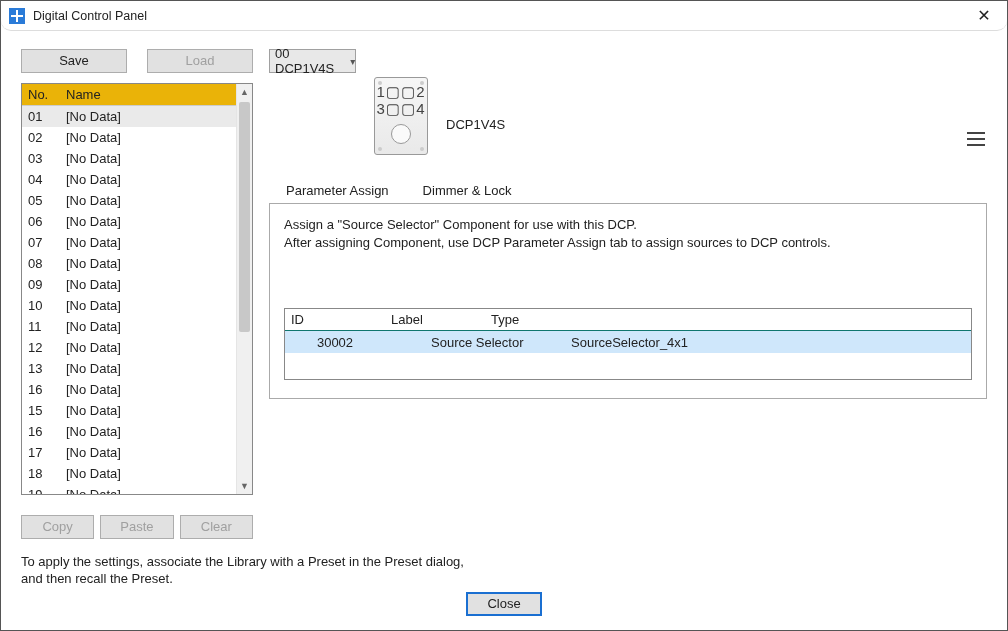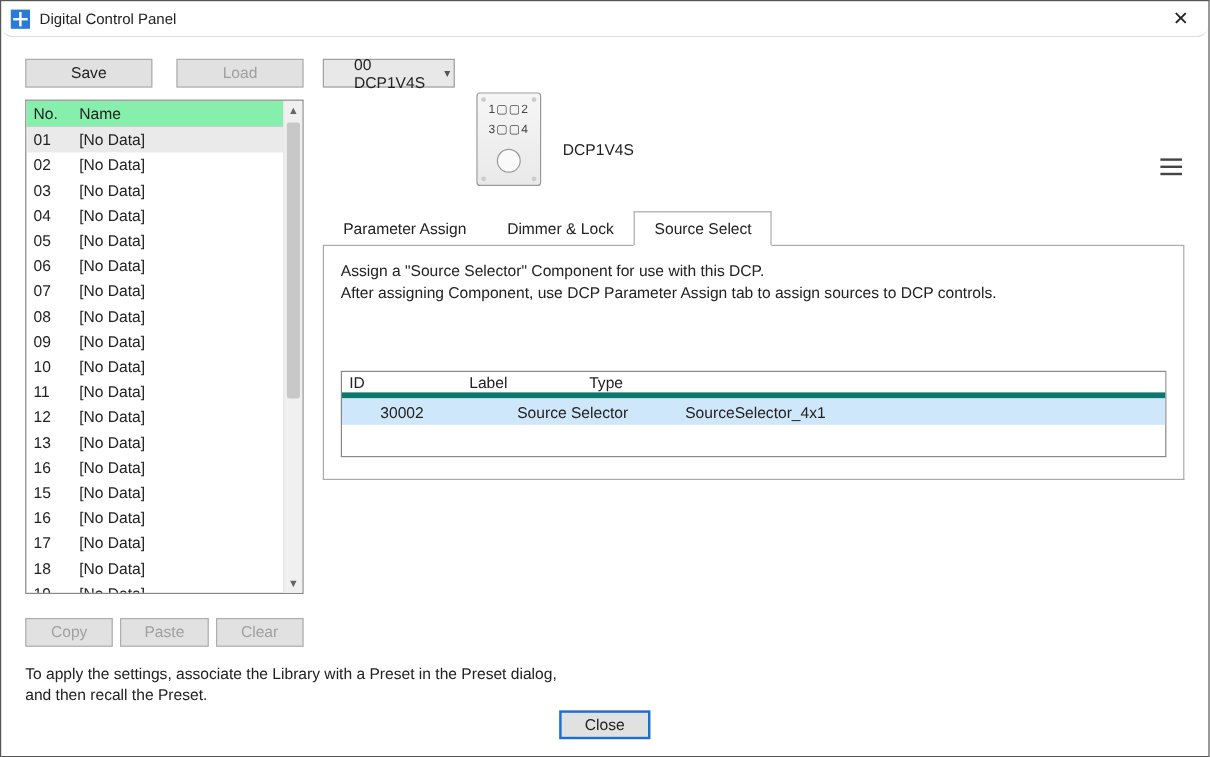--- a/index.html
+++ b/index.html
@@ -82,21 +82,21 @@
   }
   .list-body {
     flex:1;
     overflow:hidden;
   }
   .list-header {
     display:flex;
     border-bottom:1px solid #ccc;
     height:22px;
     align-items:center;
-    background:#86efac;
+    background:#eab308;
   }
   .list-header .col-no { width:38px; padding-left:6px; }
   .list-header .col-name { flex:1; padding-left:6px; }
   .rows {
     overflow:hidden;
   }
   .row {
     display:flex;
     height:21px;
     align-items:center;
@@ -132,22 +132,22 @@
     display:flex;
     align-items:flex-start;
     gap:18px;
     height:120px;
   }
   .combo {
     height:24px;
     border:1px solid #a0a0a0;
     display:flex;
     align-items:center;
-    padding:0 6px 0 25px;
-    width:110px;
+    padding:0 6px 0 5px;
+    width:87px;
     background:#e8e8e8;
     cursor:pointer;
     gap:16px;
   }
   .combo span.caret {
     margin-left:auto;
     font-size:10px; color:#555;
   }
   .device-box {
     margin-top:0px;
@@ -158,21 +158,21 @@
     border-radius:3px;
     background:linear-gradient(#f6f6f6,#e9e9e9);
     display:flex;
     flex-direction:column;
     align-items:center;
     padding-top:8px;
     gap:6px;
     position:relative;
   }
   .device-icon .dots {
-    font-size:10px; letter-spacing:1px; color:#444;
+    font-size:15px; letter-spacing:1px; color:#444;
     line-height:11px;
   }
   .device-icon .knob {
     width:20px; height:20px; border:1px solid #999; border-radius:50%;
     background:#fafafa;
     margin-top:4px;
   }
   .device-icon .screw { position:absolute; width:4px; height:4px; background:#ccc; border-radius:50%; }
   .device-icon .screw.tl{top:3px;left:3px;} .device-icon .screw.tr{top:3px;right:3px;}
   .device-icon .screw.bl{bottom:3px;left:3px;} .device-icon .screw.br{bottom:3px;right:3px;}
@@ -215,21 +215,21 @@
   }
   .desc { line-height:1.4; margin-bottom:56px; }
   .grid {
     border:1px solid #888;
   }
   .grid-header, .grid-row {
     display:flex;
     height:22px;
     align-items:center;
   }
-  .grid-header { border-bottom:5px solid #0f766e; background:#fff; }
+  .grid-header { border-bottom:1px solid #0f766e; background:#fff; }
   .grid .c-id { width:100px; padding-left:6px; }
   .grid .c-label { width:100px; padding-left:6px; }
   .grid .c-type { flex:1; padding-left:6px; }
   .grid-row.sel { background:#cfe7fb;gap:40px; }
   .grid-row .c-id { text-align:center; padding-left:0; }
   .grid-spacer { height:26px; }
 
   .footer-note {
     margin-top:14px;
     font-size:13px;
@@ -386,21 +386,20 @@
         <div class="hamburger">
           <div></div>
             <div></div>
             <div></div>
         </div>
       </div>
 
       <div class="tabs">
         <div class="tab">Parameter Assign</div>
         <div class="tab">Dimmer &amp; Lock</div>
-        <div class="tab active">Source Select</div>
       </div>
       <div class="tab-body">
         <div class="desc">
           <div>Assign a "Source Selector" Component for use with this DCP.</div>
           <div>After assigning Component, use DCP Parameter Assign tab to assign sources to DCP controls.</div>
         </div>
         <div class="grid">
           <div class="grid-header">
             <div class="c-id">ID</div>
             <div class="c-label">Label</div>

